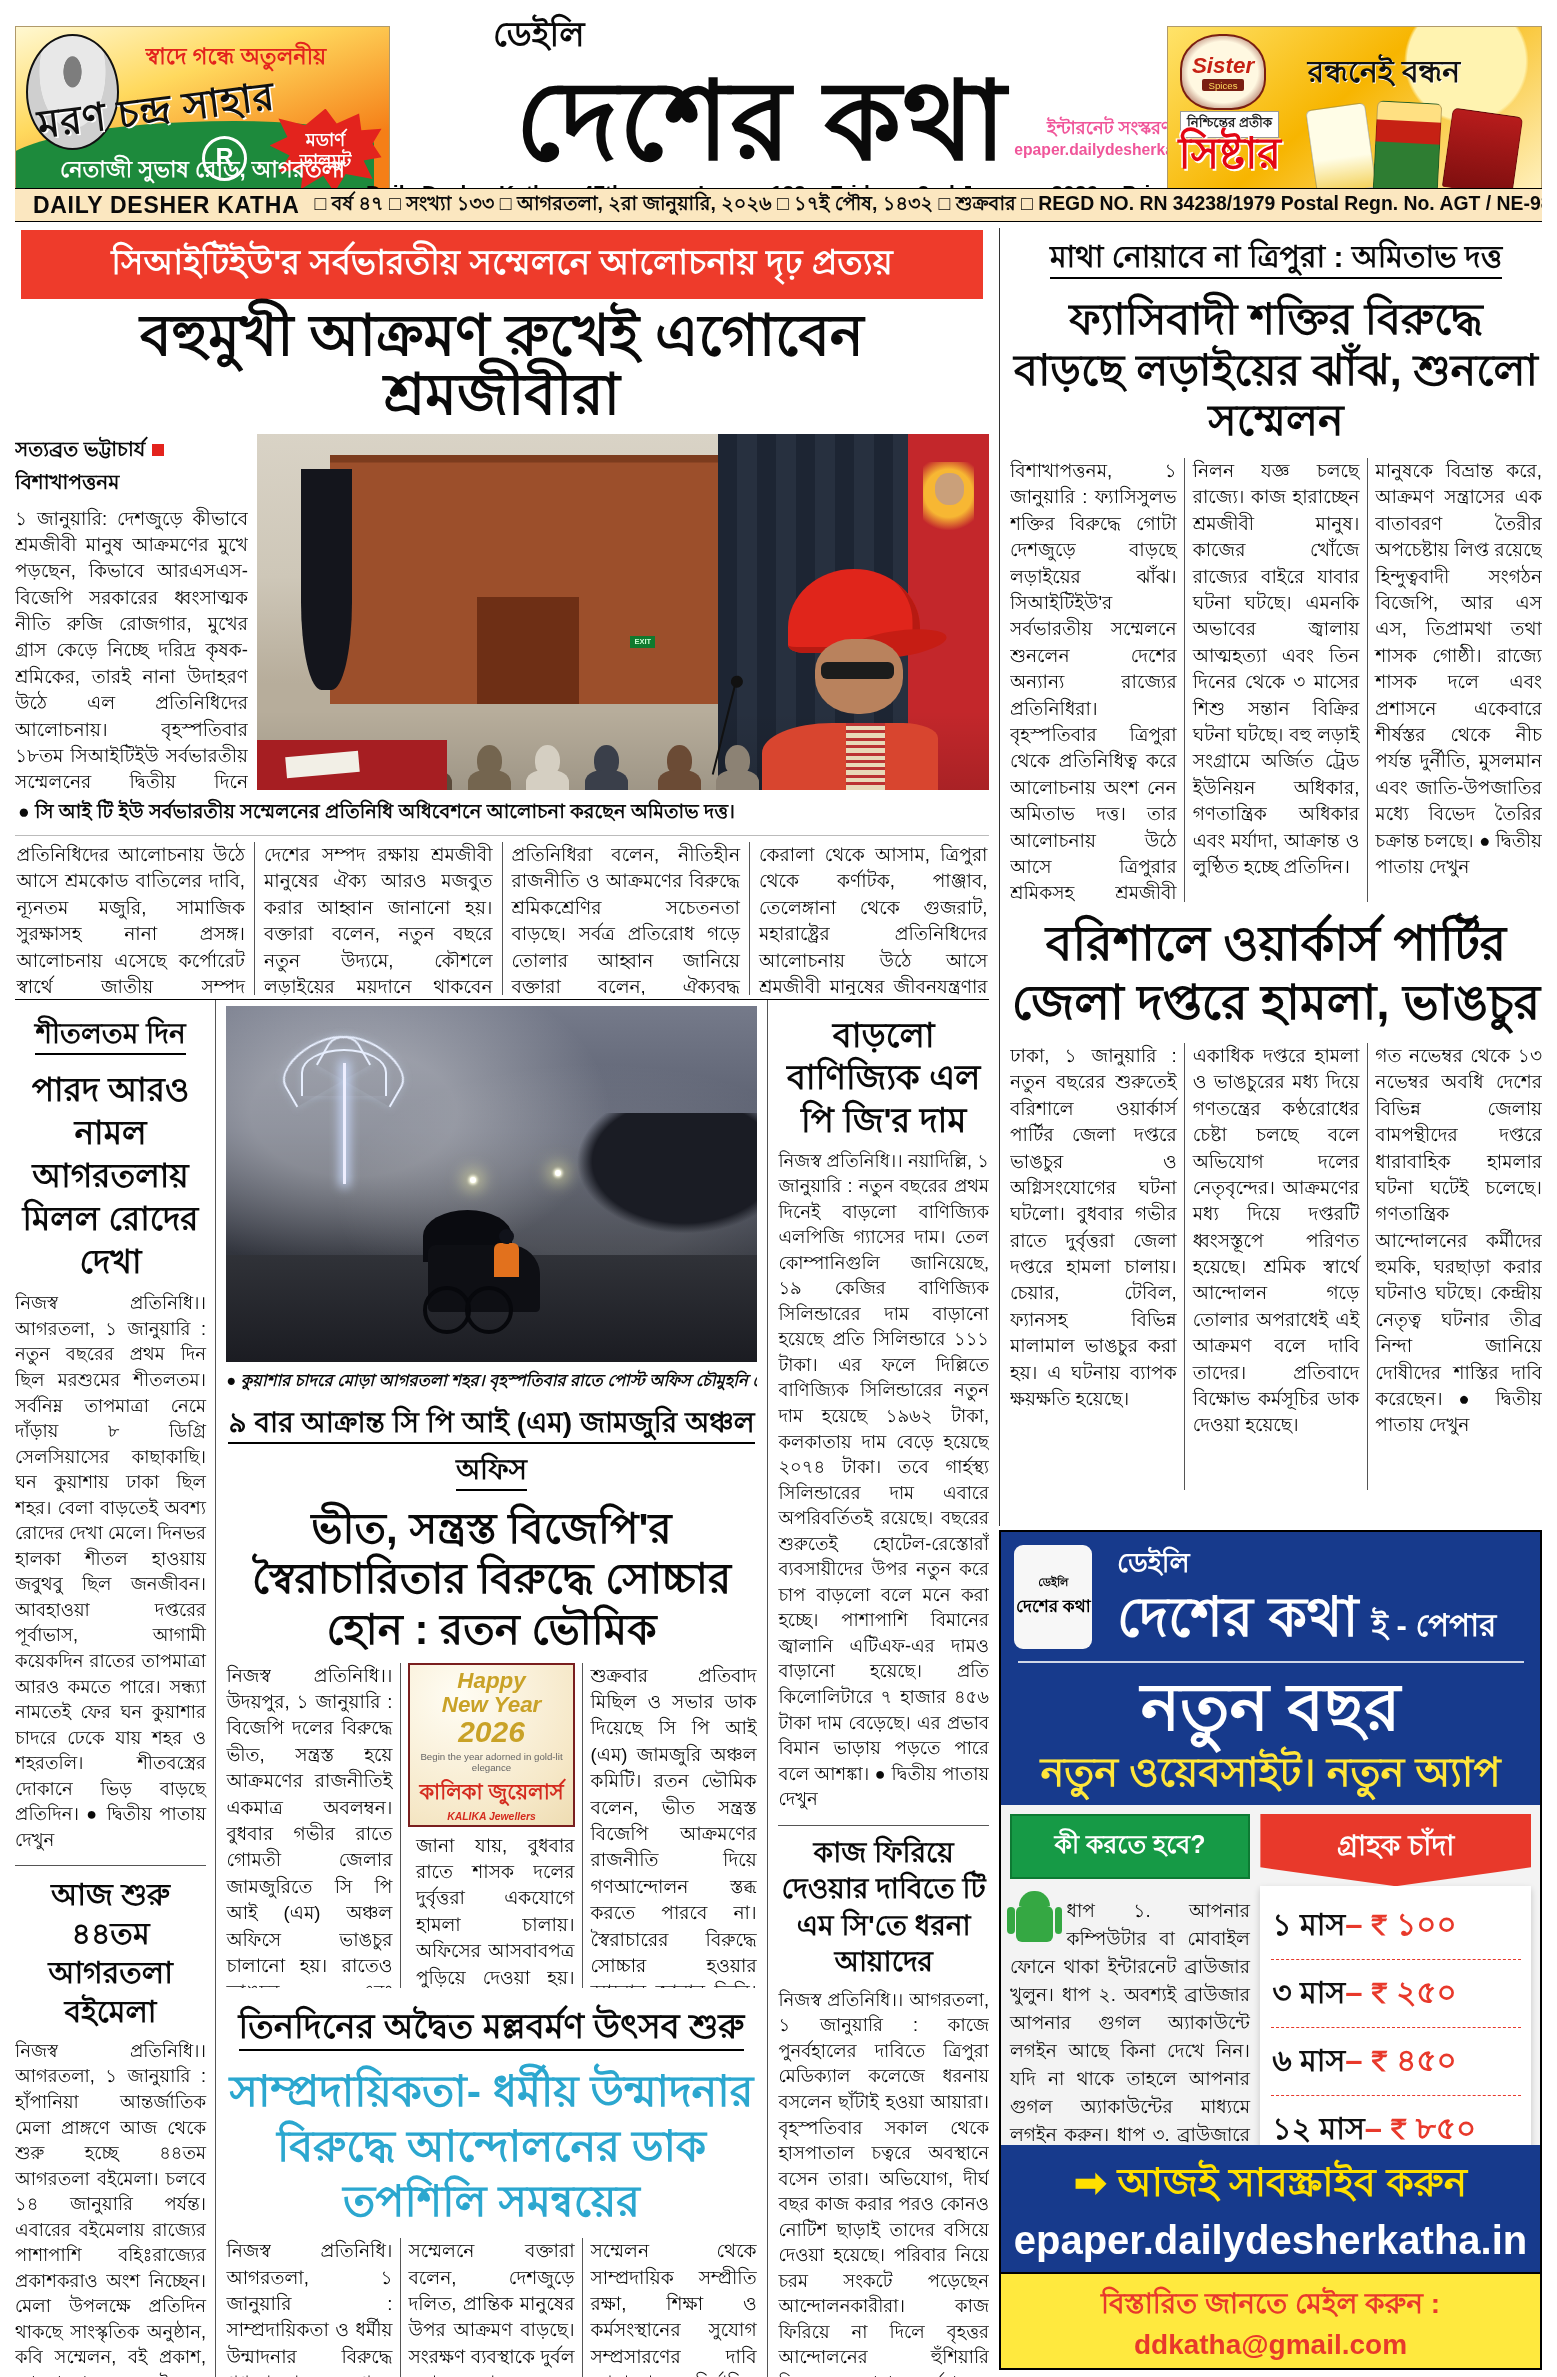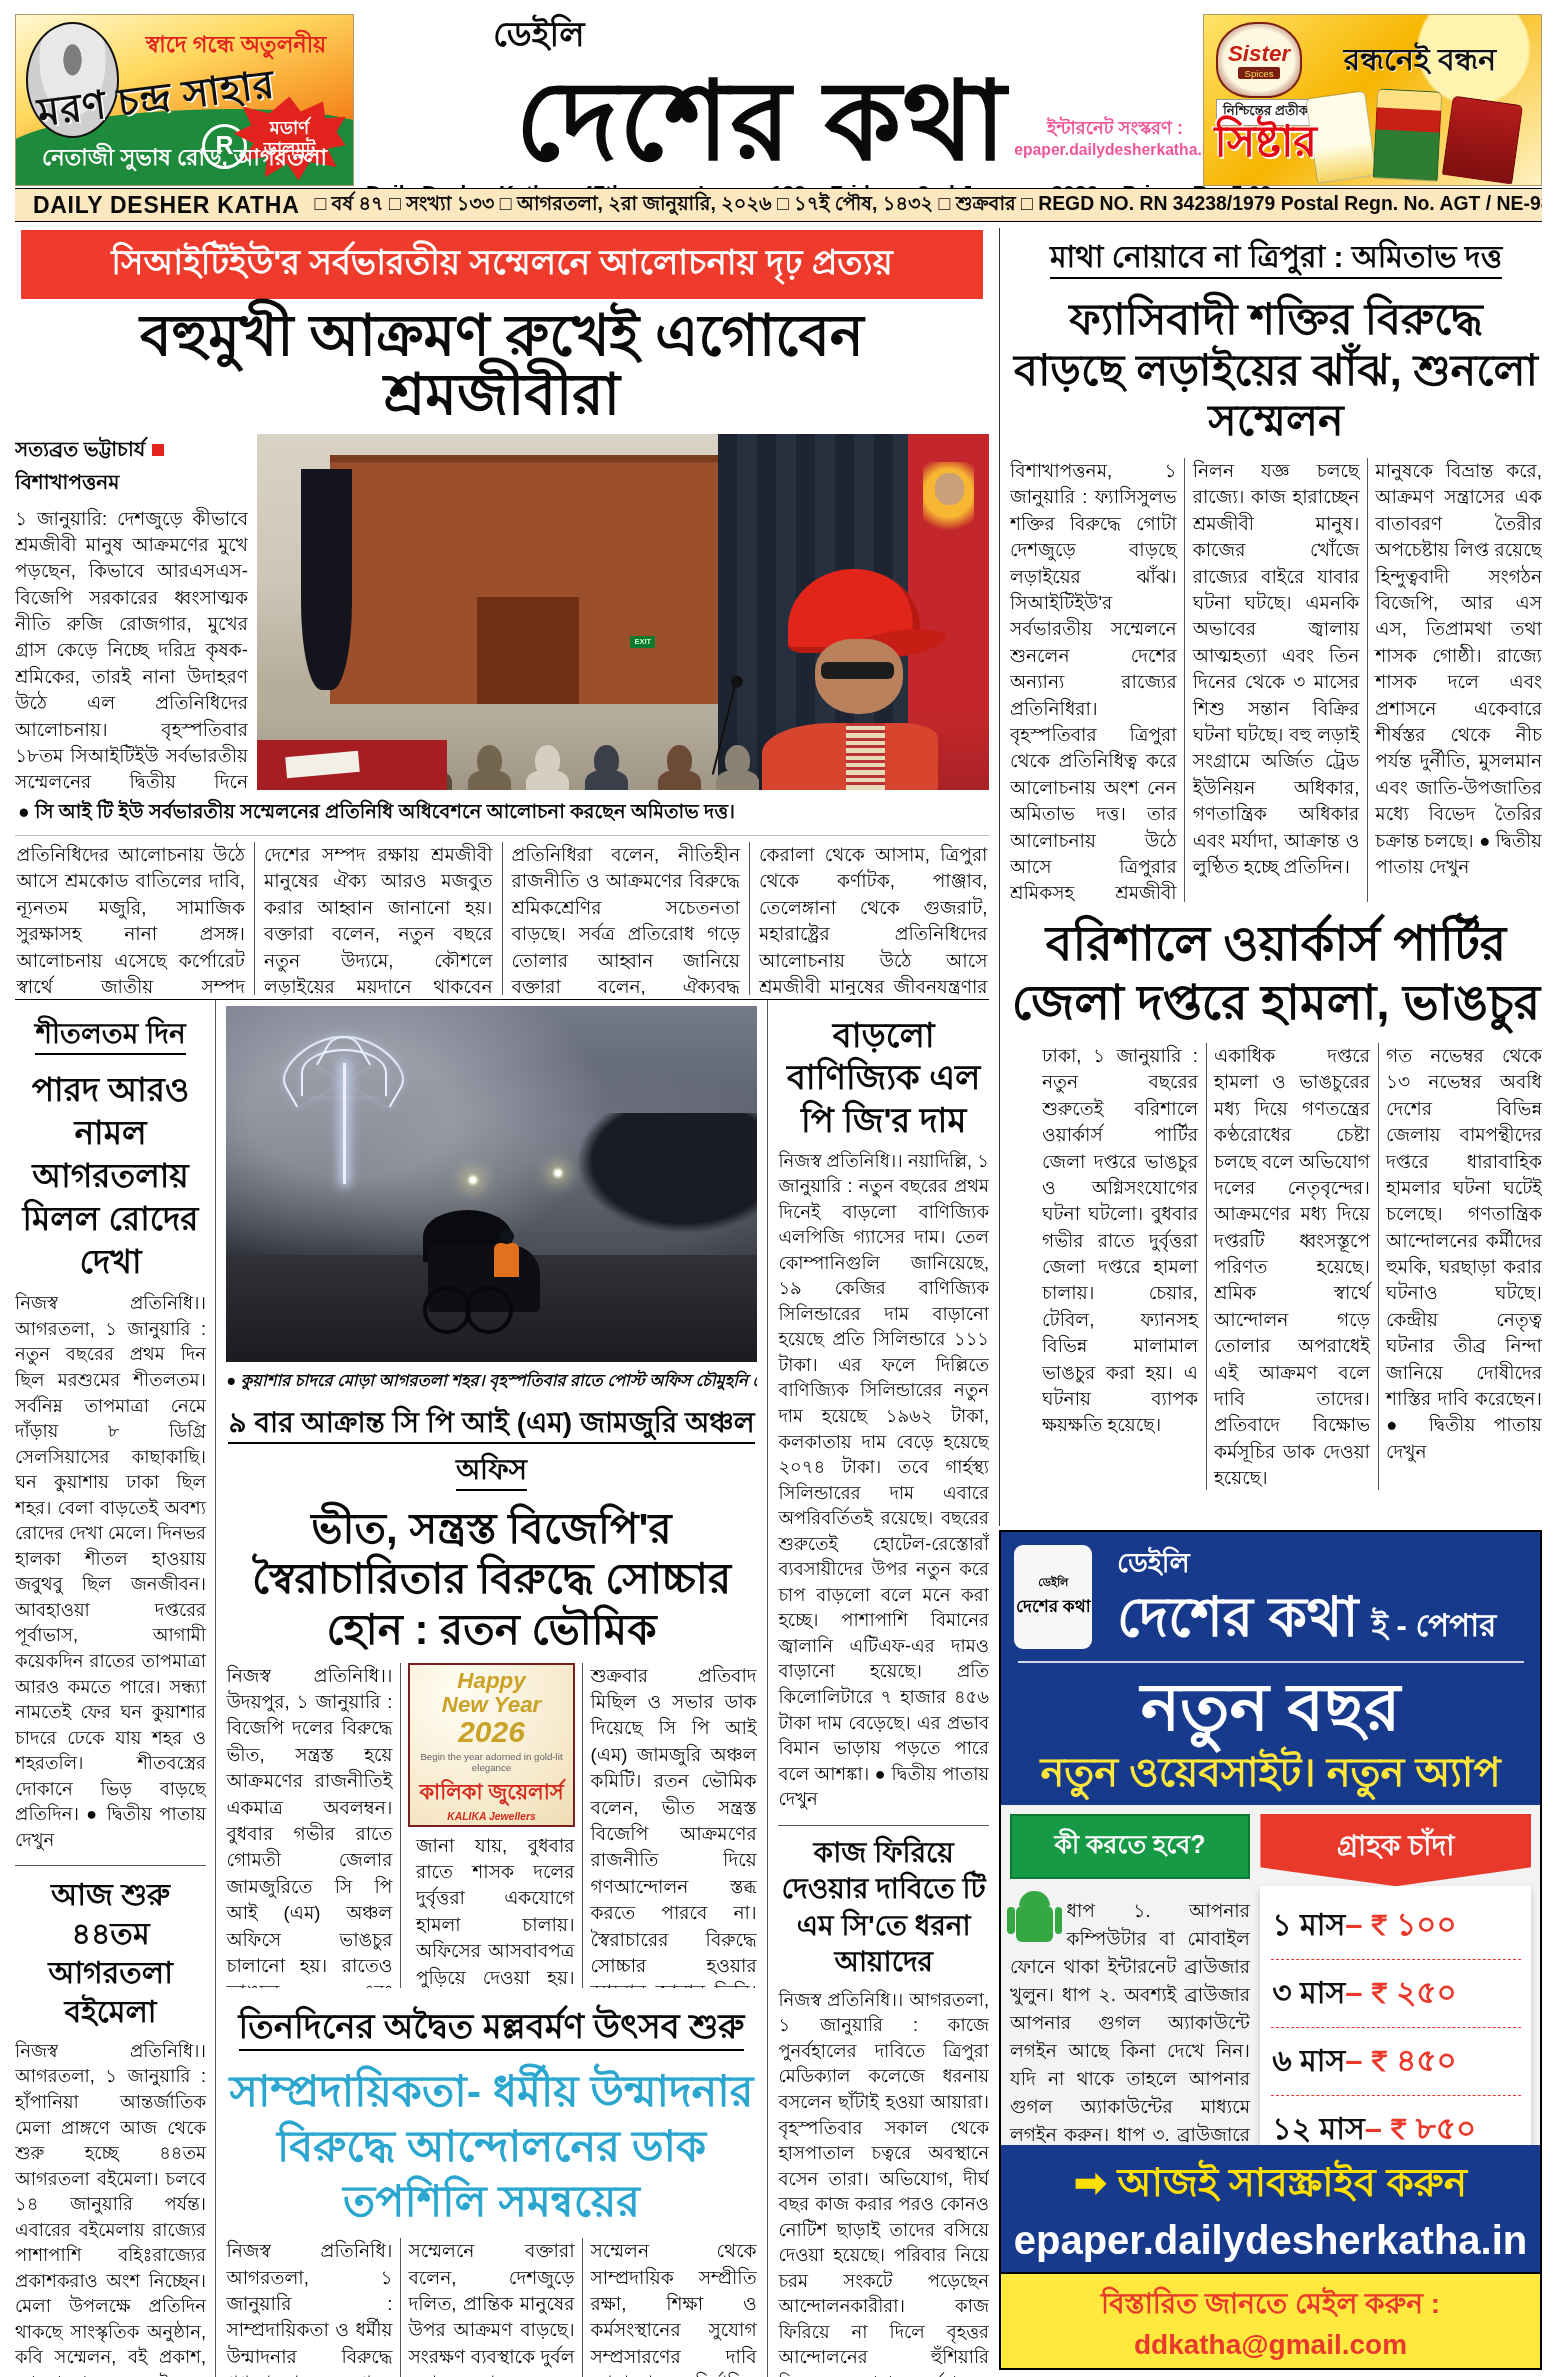--- a/index.html
+++ b/index.html
@@ -1,21 +1,21 @@
 <!DOCTYPE html>
 <html style="font-size:12px"><head>
 <meta charset="utf-8">
 <style>
   html,body{margin:0;padding:0;background:#e8e8e8;}
   .page{position:relative;width:1557px;height:2377px;background:#ffffff;margin:0 auto;
         font-family:"Liberation Sans", sans-serif;color:#0a0a0a;overflow:hidden;}
 
   
   .header{position:absolute;top:7.5px;left:15px;width:1527px;height:179px;}
-  .ad-box{position:absolute;top:6px;width:337px;height:170px;border:0.7px solid #b09a6a;overflow:hidden;}
+  .ad-box{position:absolute;top:18px;width:337px;height:170px;border:0.7px solid #b09a6a;overflow:hidden;padding-left:36px;}
   .ad-moron{left:0;background:linear-gradient(160deg,#fff8d2 0%,#ffd95e 35%,#f57f17 78%);}
   .moron-green{position:absolute;left:-15px;bottom:-6px;width:373px;height:82px;background:#1d8a3c;border-radius:100% 60% 0 0/90% 45% 0 0;}
   .moron-photo{position:absolute;left:10.4px;top:7.5px;width:89px;height:112px;background:
       radial-gradient(ellipse at 50% 32%,#7d7d7d 0 14%,#e8e8e8 15% 52%,#cfcfcf 53% 100%);
       border:2.2px solid #111;border-radius:50%;}
   .moron-tagline{position:absolute;left:112px;top:12px;width:216px;text-align:center;color:#e3231d;font-weight:bold;font-size:22.4px;}
   .moron-brand{position:absolute;left:21px;top:48px;width:313px;color:#101010;font-weight:bold;font-size:39px;transform:rotate(-7deg);letter-spacing:0.7px;text-shadow:1.5px 1.5px 0 #fff;}
   .moron-reg{position:absolute;left:186px;top:109px;width:39px;height:39px;border:3px solid #fff;border-radius:50%;color:#fff;font-size:25px;font-weight:bold;text-align:center;line-height:37px;background:transparent;}
   .moron-star{position:absolute;right:7.5px;top:82px;width:112px;height:84px;background:#e3231d;
       clip-path:polygon(50% 0%,60% 18%,80% 6%,82% 26%,100% 24%,92% 42%,100% 58%,84% 62%,92% 84%,68% 78%,58% 100%,48% 80%,28% 96%,30% 72%,8% 76%,18% 56%,0% 44%,16% 34%,8% 12%,32% 20%);
@@ -72,21 +72,21 @@
   .right-rail{position:absolute;top:228px;left:1010px;width:532px;height:1298px;overflow:hidden;}
   .rr-kicker{text-align:center;font-size:30px;font-weight:bold;margin:4.5px 0 1.5px;}
   .u{border-bottom:2.2px solid #000;padding-bottom:4px;}
   .rr-headline{font-size:43px;font-weight:800;text-align:center;line-height:1.18;margin:10.4px 0 12px;}
   .colsN{display:flex;overflow:hidden;}
   .colsN p{flex:1;padding:0 7.5px;border-right:1.1px solid #555;}
   .colsN p:first-child{padding-left:0;}
   .colsN p:last-child{border-right:none;padding-right:0;}
   .h-fascist{height:444px;}
   .barishal-headline{font-size:48px;font-weight:800;text-align:center;line-height:1.22;margin:13.4px 0 10.4px;}
-  .h-barishal{height:447px;margin-left:32px;}
+  .h-barishal{height:447px;}
 
   
   .bandB{position:absolute;top:999px;left:15px;width:974px;height:1378px;border-top:1.5px solid #000;display:flex;box-sizing:border-box;}
   .colA{width:191px;flex:none;border-right:1.1px solid #555;padding:6px 9px 0 0;overflow:hidden;}
   .colCenter{flex:1;border-right:1.1px solid #555;padding:6px 10.4px 0;overflow:hidden;}
   .colB{width:221px;flex:none;padding:6px 0 0 10.4px;overflow:hidden;box-sizing:border-box;}
 
   .cold-kicker{text-align:center;font-size:28px;font-weight:bold;margin-top:6px;}
   .cold-headline{font-size:33px;font-weight:800;text-align:center;line-height:1.3;margin:10.4px 0 7.5px;}
   .small-body{font-size:18px;line-height:1.42;text-align:justify;margin:0;}

